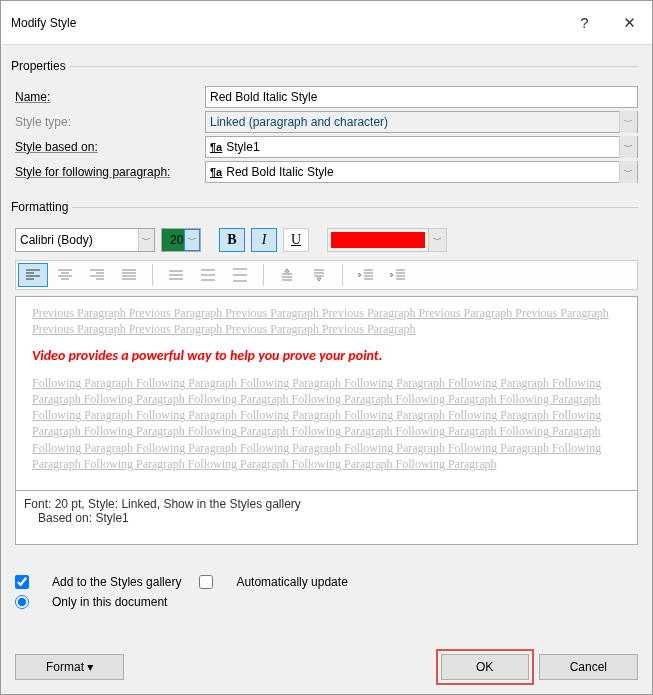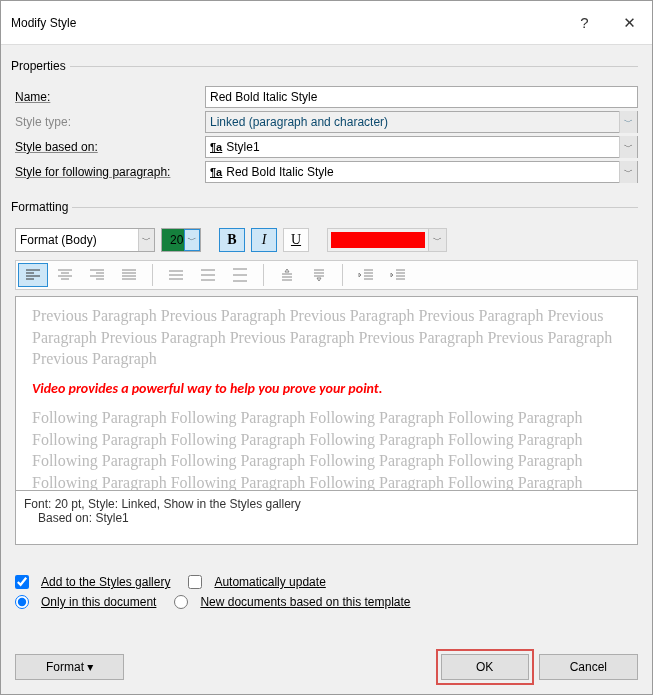--- a/index.html
+++ b/index.html
@@ -91,33 +91,33 @@
   .preview .sample {
     font-family: Calibri, sans-serif; font-weight:bold; font-style:italic;
     color:#ff0000; font-size:14px; margin:10px 0; line-height:1.25;
   }
   .desc {
     border:1px solid #aaa; border-top:none; background:#fff; padding:6px 8px;
     font-size:12px; color:#333; height:54px;
   }
   .options { margin-top:14px; font-size:12px; }
   .opt-row { display:flex; gap:18px; margin:6px 0; align-items:center; }
-  .chk, .rad { display:flex; align-items:center; gap:12px;text-decoration:underline; }
+  .chk, .rad { display:flex; align-items:center; gap:23px; }
   .chk input, .rad input { width:14px; height:14px; margin:0; }
   .buttons {
     margin-top:auto; display:flex; align-items:center; gap:10px; padding-top:12px;
   }
   .btn {
     height:26px; padding:0 30px; font-size:12px; background:#e1e1e1;
     border:1px solid #adadad; display:flex; align-items:center; justify-content:center;
     min-width:88px;
   }
   .btn.fmt { min-width:88px; }
   .btn.ok { outline:2px solid #d9534f; outline-offset:3px; }
-  .ghost { color:#bbb; font-family:"Times New Roman",serif; font-size:16px; }
+  .ghost { color:#bbb; font-family:"Times New Roman",serif; font-size:12px;text-decoration:underline; }
 </style>
 </head>
 <body>
 
 <div class="window">
   <div class="titlebar">
     <span>Modify Style</span>
     <div class="spacer"></div>
     <div class="title-btn">?</div>
     <div class="title-btn">✕</div>
@@ -157,21 +157,21 @@
           <div class="arrow">﹀</div>
         </div>
       </div>
     </fieldset>
 
     <fieldset>
       <legend>Formatting</legend>
 
       <div class="toolbar">
         <div class="font-combo">
-          <span>Format (Body)</span>
+          <span>Calibri (Body)</span>
           <div class="arrow-sm">﹀</div>
         </div>
         <div class="size-combo">
           <span>20</span>
           <div class="arrow-sm sel">﹀</div>
         </div>
         <div style="width:6px"></div>
         <div class="tbtn bold active">B</div>
         <div class="tbtn italic active">I</div>
         <div class="tbtn under">U</div>
@@ -263,24 +263,20 @@
         <label class="chk">
           <input type="checkbox" style="">
           <span>Automatically update</span>
         </label>
       </div>
       <div class="opt-row">
         <label class="rad">
           <input type="radio" name="scope" checked="" style="">
           <span>Only in this document</span>
         </label>
-        <label class="rad">
-          <input type="radio" name="scope" style="">
-          <span>New documents based on this template</span>
-        </label>
       </div>
     </div>
 
     <div class="buttons">
       <div class="btn fmt">Format ▾</div>
       <div style="flex:1"></div>
       <div class="btn ok">OK</div>
       <div class="btn">Cancel</div>
     </div>
   </div>

